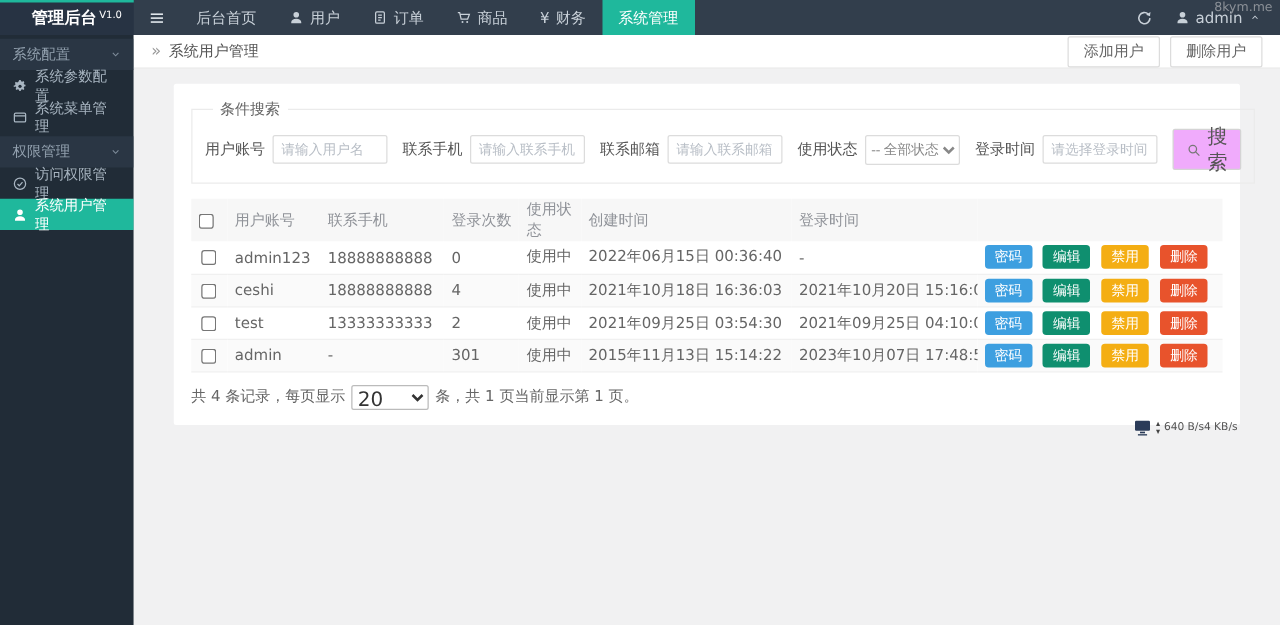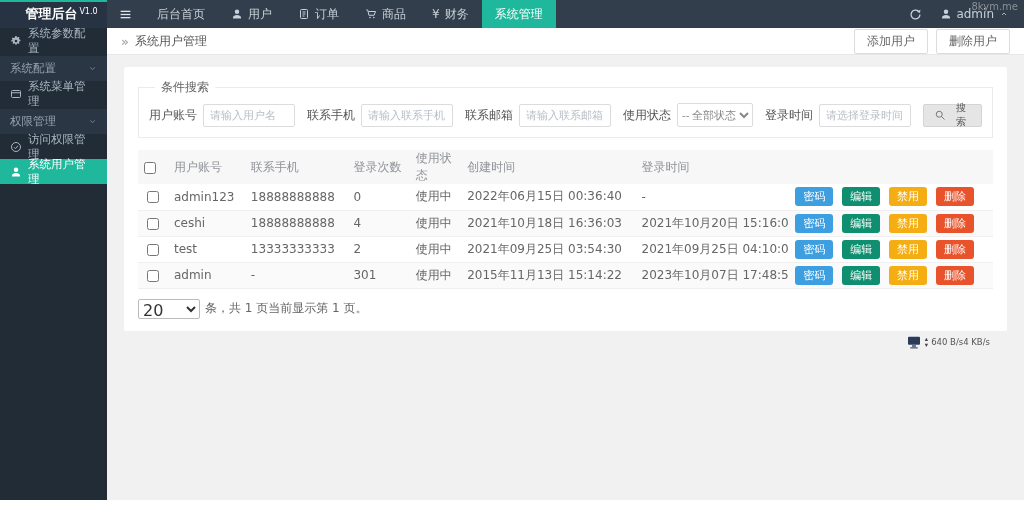--- a/index.html
+++ b/index.html
@@ -44,34 +44,34 @@
   .side-entry.active{background:var(--accent);color:#fff;}
   .side-entry.active .s-icon{color:#fff;}
   
   .main{background:#f1f1f2;display:flex;flex-direction:column;overflow:hidden;}
   .crumbbar{height:27px;flex:0 0 27px;background:#fff;border-bottom:1px solid #e7e7e7;
     display:flex;align-items:center;gap:6px;padding:0 14px;font-size:12px;color:#555;}
   .crumb-icon{color:#999;font-size:13px;display:inline-flex;}
   .crumb-actions{margin-left:auto;display:flex;gap:8px;}
   .ghost-btn{padding:3px 12px;font-size:12px;color:#666;background:#fff;border:1px solid #dcdcdc;
     border-radius:2px;cursor:pointer;font-family:inherit;}
-  .card{background:#fff;margin:12px 17px 0;padding:12px 14px;border-radius:2px;}
+  .card{background:#fff;margin:12px 32px 0;padding:12px 14px;border-radius:2px;}
   
   .searchbox{border:1px solid #ebebeb;padding:2px 10px 10px;}
   .searchbox legend{font-size:12px;color:#666;padding:0 6px;margin-left:6px;}
   .srow{display:flex;align-items:center;gap:12px;margin-top:5px;}
   .fgroup{display:flex;align-items:center;gap:6px;}
   .fgroup label{font-size:12px;color:#555;white-space:nowrap;}
   .fgroup input{width:92px;height:23px;border:1px solid #dcdcdc;border-radius:2px;
     padding:0 6px;font-size:11px;color:#333;outline:none;font-family:inherit;}
   .fgroup input::placeholder{color:#b8bec6;}
   .status-select{width:76px;height:24px;border:1px solid #dcdcdc;border-radius:2px;
     font-size:11px;color:#888;background:#fff;font-family:Liberation Serif, serif;}
-  .search-btn{display:flex;align-items:center;gap:5px;height:23px;padding:0 10px;background:#e5e5e5;
-    border:1px solid #d4d4d4;border-radius:2px;font-size:10px;color:#555;cursor:pointer;font-family:inherit;}
+  .search-btn{display:flex;align-items:center;gap:5px;height:33px;padding:0 10px;background:#f0abfc;
+    border:1px solid #d4d4d4;border-radius:2px;font-size:16px;color:#555;cursor:pointer;font-family:inherit;}
   .search-btn .s-ico{display:inline-flex;font-size:12px;color:#777;}
   
   .utable{width:100%;border-collapse:collapse;margin-top:12px;font-size:12px;table-layout:fixed;}
   .utable thead tr{background:#f7f7f7;}
   .utable th{height:23px;font-weight:normal;color:#909399;text-align:left;padding:0 6px;}
   .utable td{height:26px;color:#666;padding:0 6px;border-bottom:1px solid #f0f0f0;
     white-space:nowrap;overflow:hidden;}
   .utable tbody tr:nth-child(even){background:#fafafa;}
   .c-check{text-align:center;}
   .c-check input{width:12px;height:12px;vertical-align:middle;cursor:pointer;}
@@ -180,39 +180,39 @@
             <svg viewBox="0 0 24 24" width="1em" height="1em" fill="none" stroke="currentColor" stroke-width="2.4">
               <path d="M6 15l6-6 6 6"></path>
             </svg>
           </span>
       </div>
     </div>
   </header>
 
   <aside class="sidebar">
 
+      <div class="side-entry group">
+
+        <span class="s-label">系统配置</span>
+        <span class="s-chev" data-icon="chevron-down">
+          <svg viewBox="0 0 24 24" width="1em" height="1em" fill="none" stroke="currentColor" stroke-width="2.4">
+            <path d="M6 9l6 6 6-6"></path>
+          </svg>
+        </span>
+      </div>
+
       <div class="side-entry item">
         <span class="s-icon" data-icon="gear">
           <svg viewBox="0 0 24 24" width="1em" height="1em" fill="currentColor">
             <path d="M10.8 2h2.4l.4 2.1a8 8 0 0 1 2 .8l1.8-1.2 1.7 1.7-1.2 1.8a8 8 0 0 1 .8 2l2.1.4v2.4l-2.1.4a8 8 0 0 1-.8 2l1.2 1.8-1.7 1.7-1.8-1.2a8 8 0 0 1-2 .8l-.4 2.1h-2.4l-.4-2.1a8 8 0 0 1-2-.8l-1.8 1.2-1.7-1.7 1.2-1.8a8 8 0 0 1-.8-2L2 13.2v-2.4l2.1-.4a8 8 0 0 1 .8-2L3.7 6.6l1.7-1.7 1.8 1.2a8 8 0 0 1 2-.8z"></path>
             <circle cx="12" cy="12" r="2.6" fill="#212c37"></circle>
           </svg>
         </span>
         <span class="s-label">系统参数配置</span>
         <span class="s-chev"></span>
-      </div>
-
-      <div class="side-entry group">
-
-        <span class="s-label">系统配置</span>
-        <span class="s-chev" data-icon="chevron-down">
-          <svg viewBox="0 0 24 24" width="1em" height="1em" fill="none" stroke="currentColor" stroke-width="2.4">
-            <path d="M6 9l6 6 6-6"></path>
-          </svg>
-        </span>
       </div>
 
       <div class="side-entry item">
         <span class="s-icon" data-icon="menu">
           <svg viewBox="0 0 24 24" width="1em" height="1em" fill="none" stroke="currentColor" stroke-width="2">
             <rect x="3" y="5" width="18" height="14" rx="2"></rect>
             <path d="M3 9.5h18"></path>
           </svg>
         </span>
         <span class="s-label">系统菜单管理</span>
@@ -384,20 +384,21 @@
                 <button class="abtn pwd">密码</button>
                 <button class="abtn edit">编辑</button>
                 <button class="abtn ban">禁用</button>
                 <button class="abtn del">删除</button>
               </td>
             </tr>
           </tbody>
       </table>
 
       <div class="pager">
+        <span>共 4 条记录，每页显示</span>
         <select class="psize">
           <option>20</option>
         </select>
         <span>条，共 1 页当前显示第 1 页。</span>
       </div>
     </section>
   </main>
 </div>
 
 <div class="watermark">8kym.me</div>

